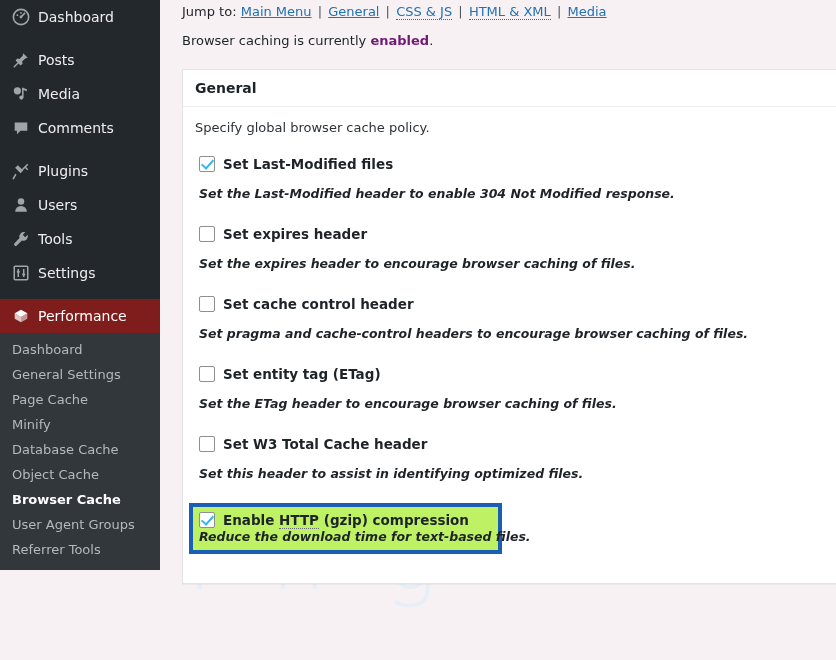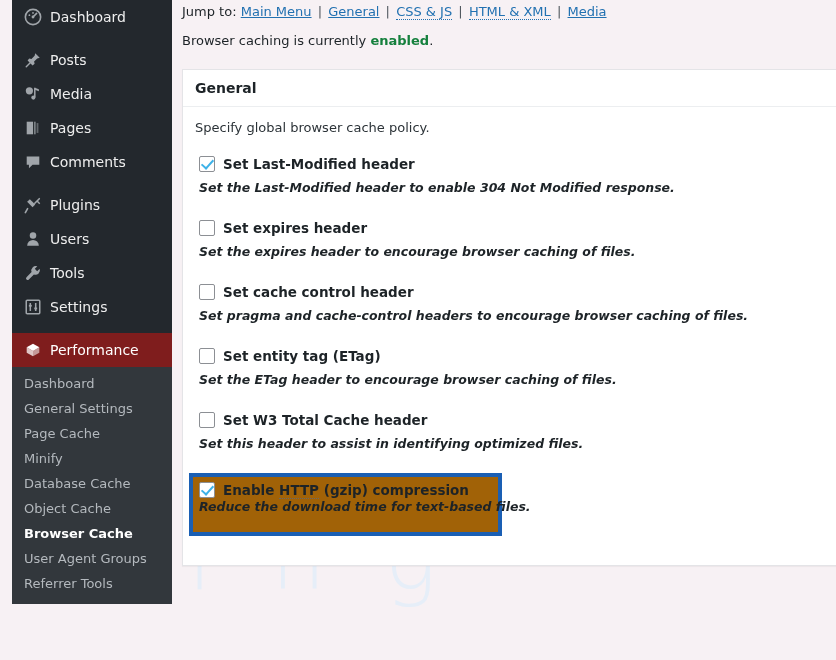--- a/index.html
+++ b/index.html
@@ -12,21 +12,20 @@
   body { background: #f7f1f4; position: relative; }
 
   
   #adminmenu {
     position: absolute; left: 0; top: 0;
     width: 160px; height: 504px;
     background: #23282d;
     color: #b4b9be;
     font-size: 14px;
     z-index: 20;
-    margin-left: 12px;
   }
   .menu-top {
     position: relative;
     display: flex; align-items: center;
     height: 34px;
     padding-left: 12px;
     color: #eee;
     font-size: 14px;
     cursor: pointer;
   }
@@ -110,21 +109,21 @@
     color: #2271b1; text-decoration: underline; cursor: pointer;
   }
   .jumpbar .abbr-link { text-decoration: none; border-bottom: 1px dotted #2271b1; }
   .jumpbar .sep { color: #50575e; padding: 0 2px; }
 
   .statusline {
     position: relative; z-index: 2;
     padding: 14px 0 0 22px;
     font-size: 13px; color: #1d2327;
   }
-  .statusline .on { color: #15803d; font-weight: 700; }
+  .statusline .on { color: #701a75; font-weight: 700; }
 
   .btnrow {
     position: relative; z-index: 2;
     padding: 14px 0 0 22px;
     display: flex; align-items: center;
     font-size: 13px; color: #1d2327;
   }
   .btn-disabled {
     display: inline-block;
     padding: 5px 12px 6px 12px;
@@ -164,22 +163,22 @@
   .field {
     margin: 0 0 19px 0;
     padding: 3px 4px 3px 4px;
     display: block;
   }
   .field.highlight {
     border: 4px solid #1a5fb4;
     margin-left: -6px;
     margin-right: 0;
     width: 313px;
-    padding: 5px 6px 18px 6px;
-    background: #a16207;
+    padding: 5px 6px 6px 6px;
+    background: #bef264;
   }
   .field-main { display: flex; align-items: center; gap: 8px; }
   .cbox {
     width: 16px; height: 16px; flex: 0 0 16px;
     border: 1px solid #8c8f94;
     background: #fff;
     border-radius: 2px;
     position: relative;
     display: inline-block;
     cursor: pointer;
@@ -194,21 +193,21 @@
     transform: rotate(42deg);
   }
   .field-label {
     font-size: 13.5px; font-weight: 700; color: #1d2327;
     white-space: nowrap;
   }
   .field-label .abbr { border-bottom: 1px dotted #646970; }
   .field-note {
     font-size: 12.5px; font-weight: 700; font-style: italic;
     color: #1d2327;
-    margin-top: 8px;
+    margin-top: 14px;
     white-space: nowrap;
   }
   .field.highlight .field-note { margin-top: 1px; font-style: italic; }
 </style>
 </head>
 <body>
 
 <div id="adminmenu">
   <div id="menu-top-list">
       <div class="menu-top">
@@ -236,30 +235,20 @@
       <div class="menu-top">
         <span class="mi">
           <svg width="18" height="18" viewBox="0 0 20 20">
             <circle cx="6" cy="6.5" r="4" fill="currentColor"></circle>
             <path d="M12 3 L12 13.5" stroke="currentColor" stroke-width="1.7"></path>
             <path d="M12 3 L16.5 4.6 L16.5 7 L12 5.4 Z" fill="currentColor"></path>
             <circle cx="10.4" cy="14" r="2.3" fill="currentColor"></circle>
           </svg>
         </span>
         <span class="lbl">Media</span>
-      </div>
-      <div class="menu-top">
-        <span class="mi">
-          <svg width="18" height="18" viewBox="0 0 20 20">
-            <rect x="3" y="3" width="7" height="14" fill="currentColor"></rect>
-            <rect x="11" y="3" width="2" height="14" fill="currentColor" opacity=".7"></rect>
-            <rect x="14" y="4.5" width="2" height="11" fill="currentColor" opacity=".5"></rect>
-          </svg>
-        </span>
-        <span class="lbl">Pages</span>
       </div>
       <div class="menu-top">
         <span class="mi">
           <svg width="18" height="18" viewBox="0 0 20 20">
             <path d="M3 4 H17 V13 H9.5 L5.5 17 V13 H3 Z" fill="currentColor"></path>
           </svg>
         </span>
         <span class="lbl">Comments</span>
       </div>
       <div class="menu-sep"></div>
@@ -353,21 +342,21 @@
 
 
   <div class="panel">
     <div class="panel-head">General</div>
     <div class="panel-body">
       <div class="panel-desc">Specify global browser cache policy.</div>
       <div id="fields-list">
           <div class="field">
             <div class="field-main">
               <span class="cbox checked"></span>
-              <label class="field-label">Set Last-Modified header</label>
+              <label class="field-label">Set Last-Modified files</label>
             </div>
             <div class="field-note">Set the Last-Modified header to enable 304 Not Modified response.</div>
           </div>
           <div class="field">
             <div class="field-main">
               <span class="cbox"></span>
               <label class="field-label">Set expires header</label>
             </div>
             <div class="field-note">Set the expires header to encourage browser caching of files.</div>
           </div>

